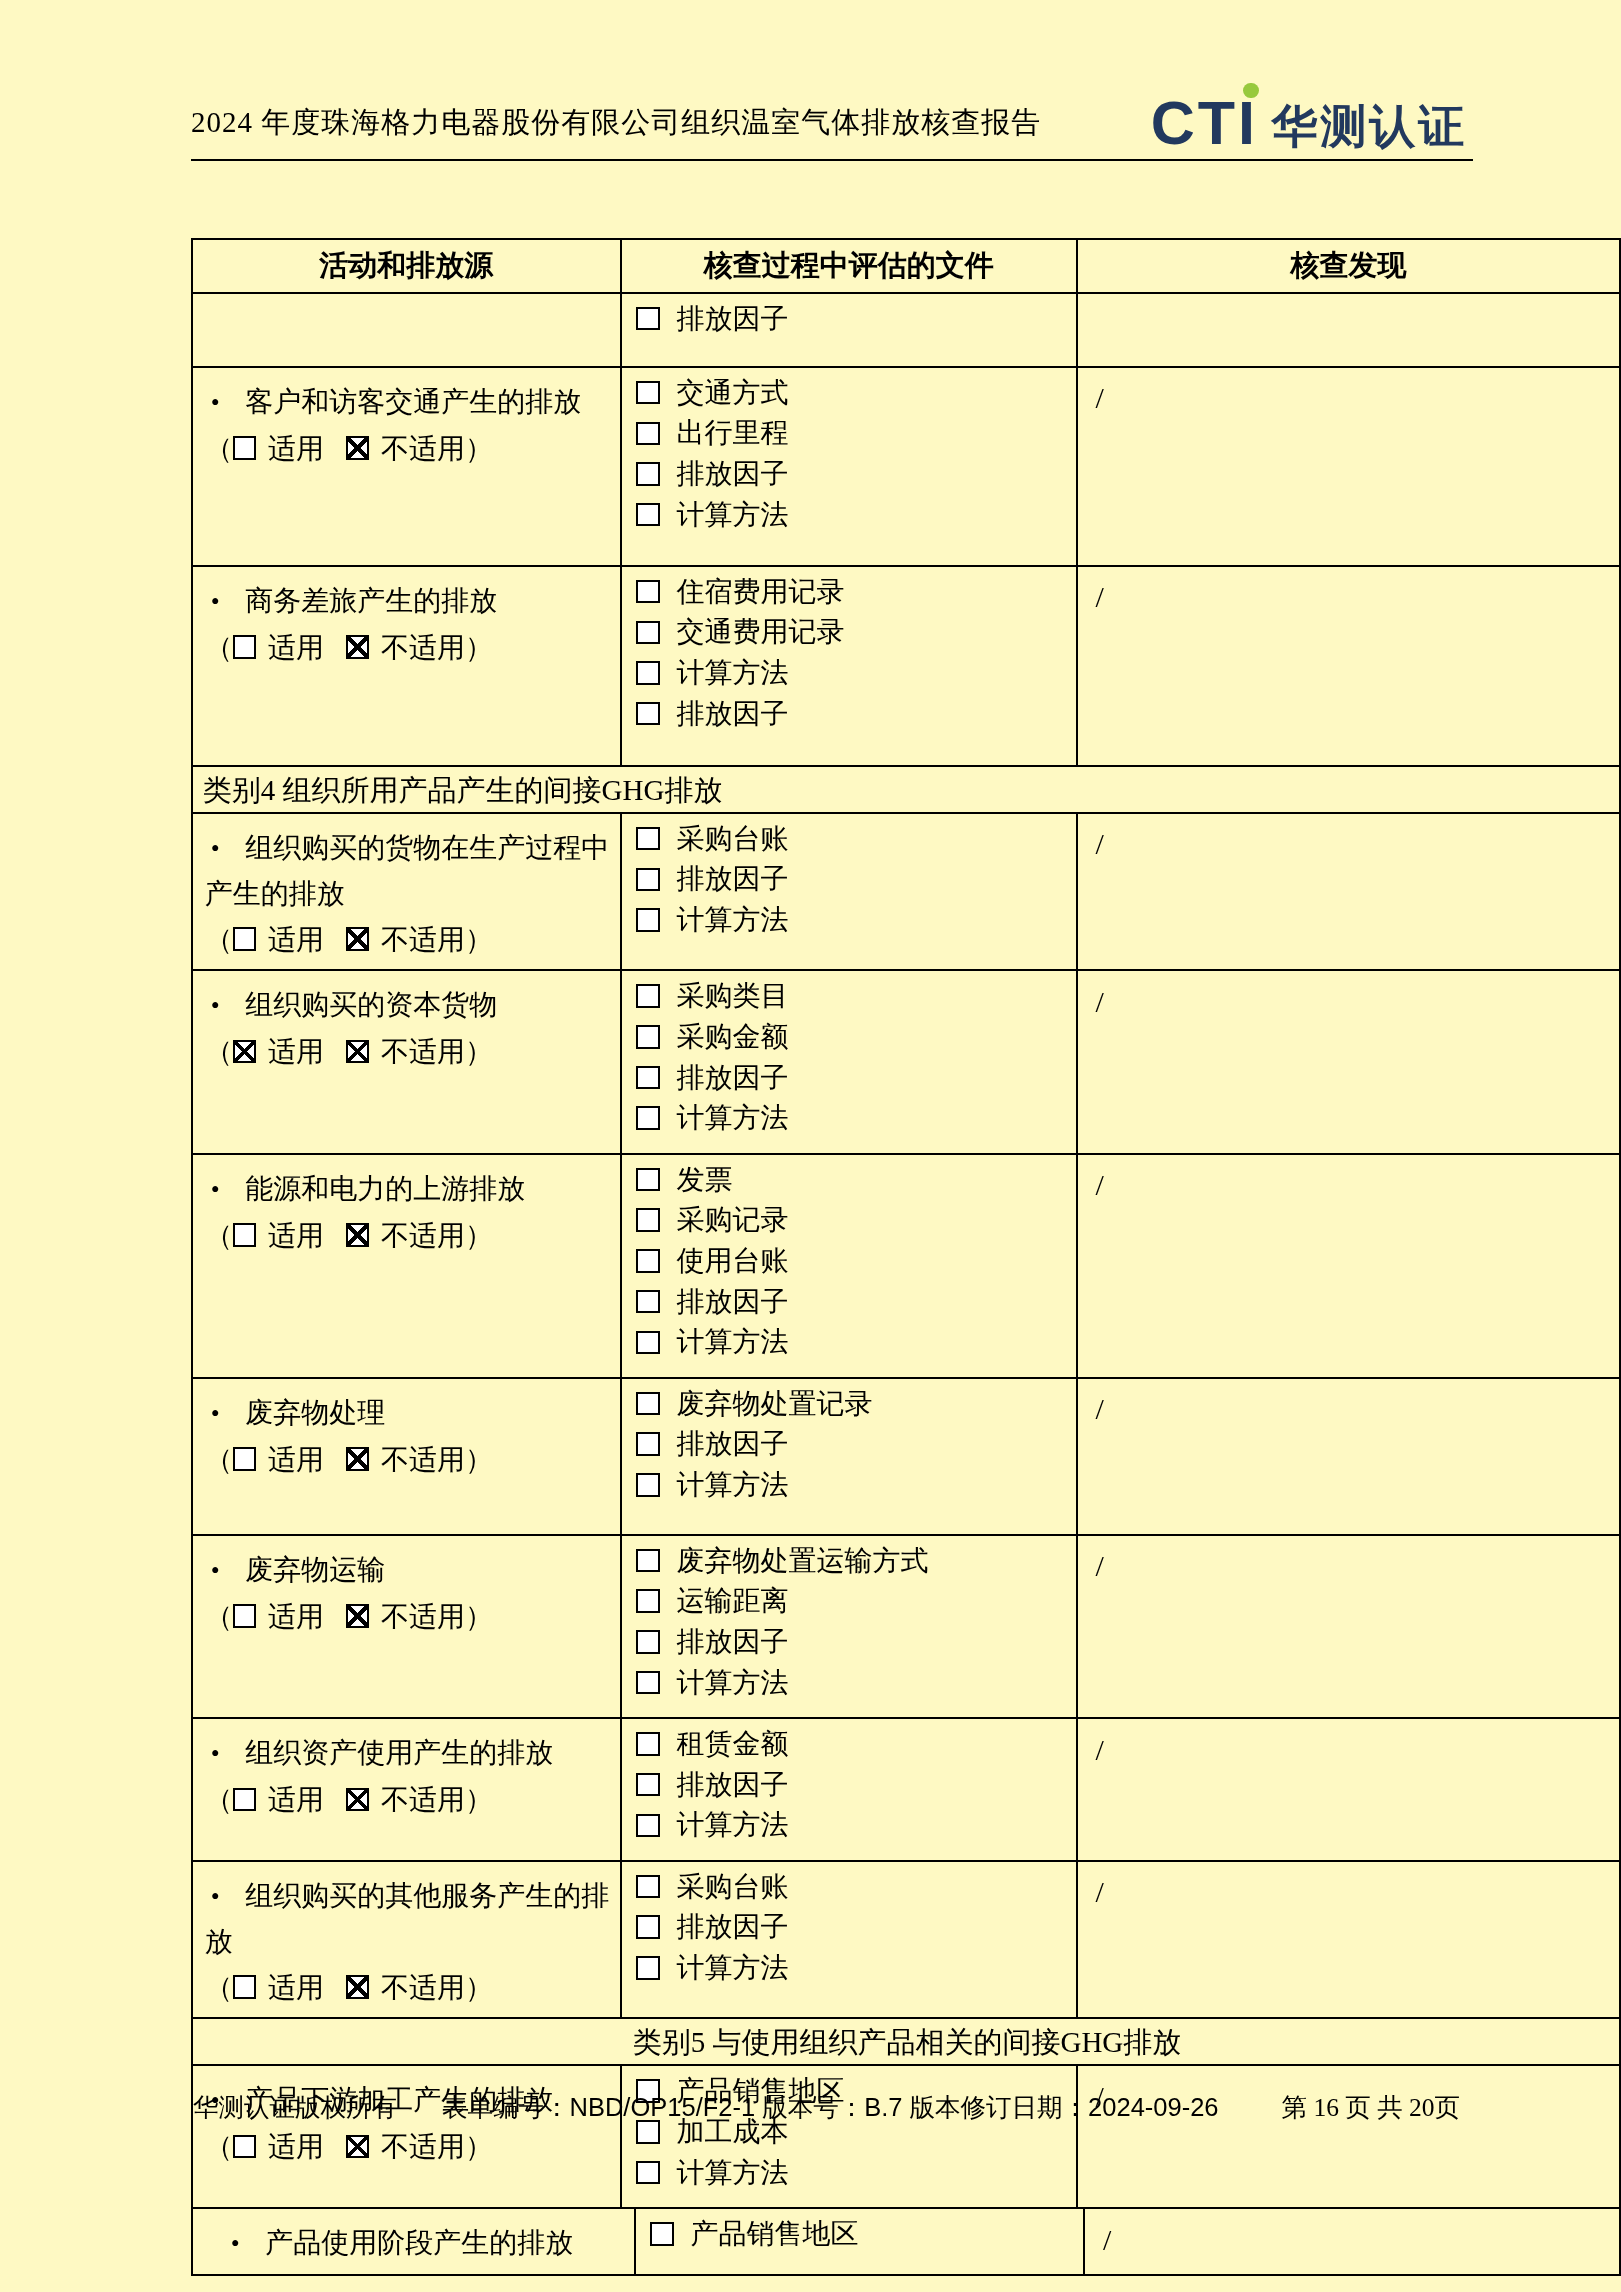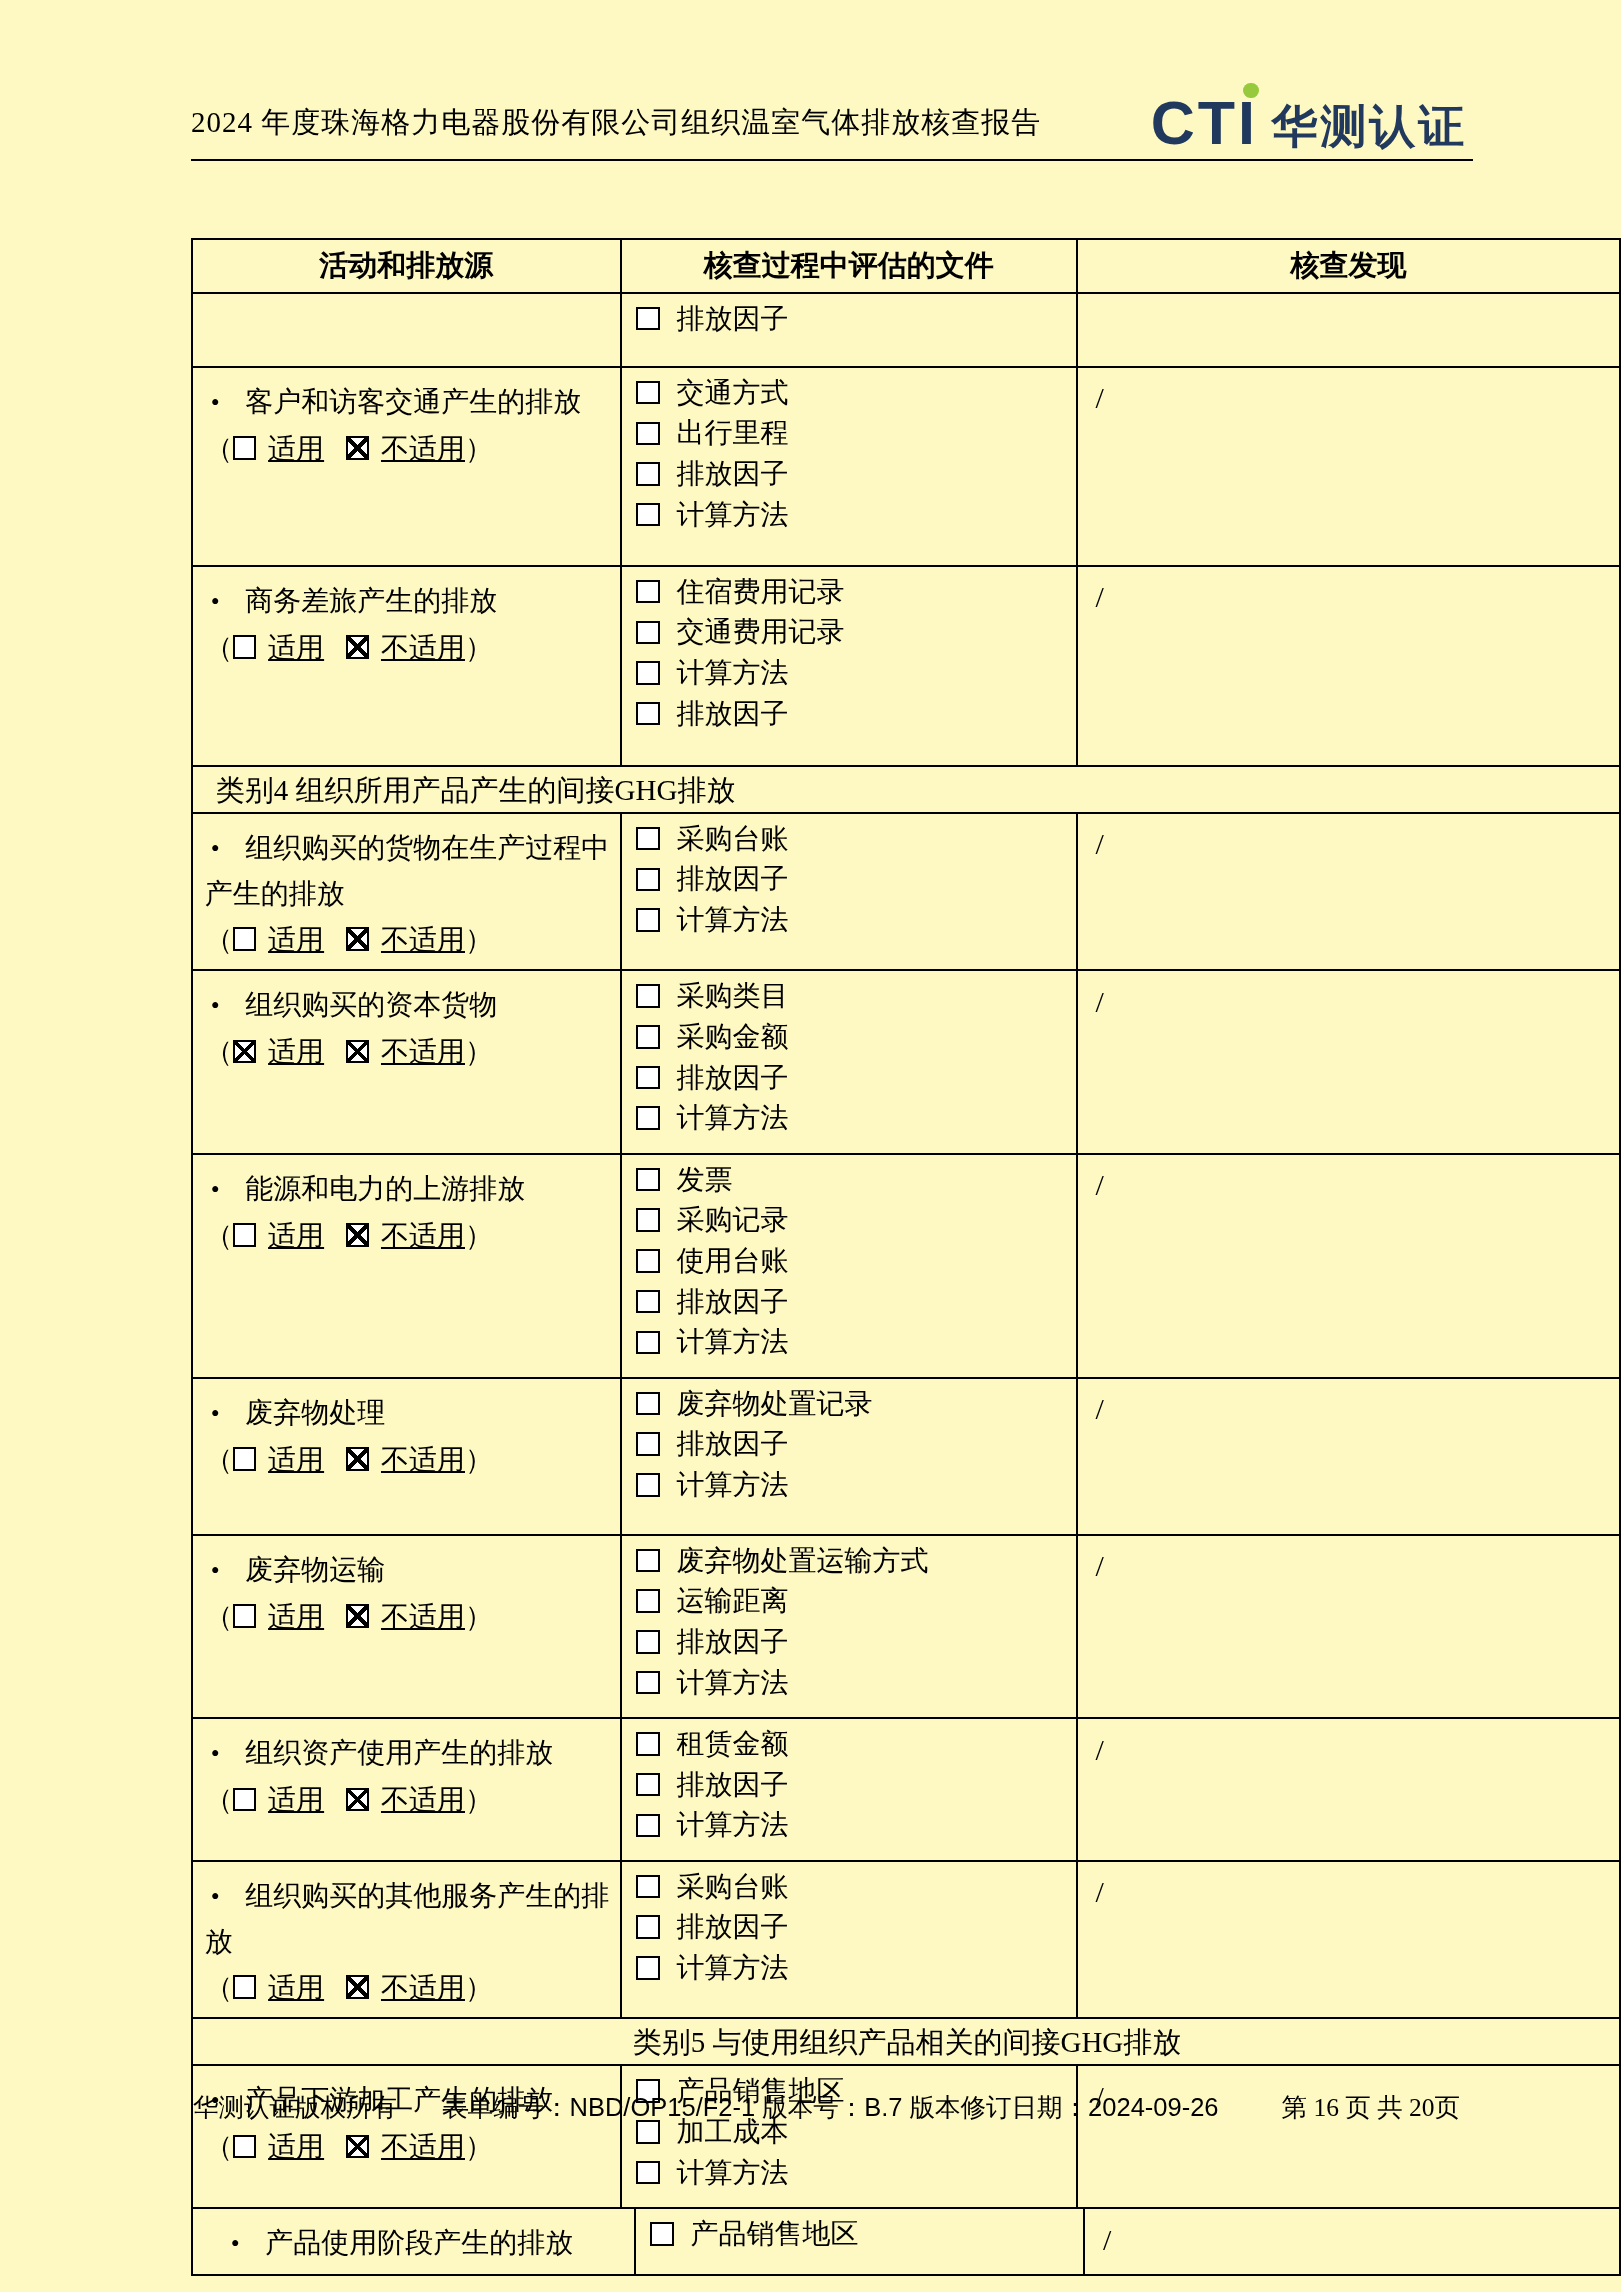--- a/index.html
+++ b/index.html
@@ -45,21 +45,21 @@
   .cell { padding:10.8px 9.8px 7.8px 11.8px; font-size:28px; }
   .c1 { width:30.05%; border-right:2px solid #000; }
   .c2 { width:32.00%; border-right:2px solid #000; padding-left:14.7px; }
   .c3 { width:37.95%; padding-left:17.6px; }
   .hcell { display:flex; align-items:center; justify-content:center;
            font-weight:bold; font-size:29px; padding:5.9px 0; }
   .src { line-height:45px; word-break:break-all; }
   .bullet { display:inline-block; margin:0 25.5px 0 5.9px; font-size:25.5px; }
   .applicability { display:flex; align-items:center; line-height:45px; margin-top:1px; }
   .app-paren { font-size:28px; }
-  .app-label { margin:0 21.6px 0 11.8px;text-decoration:underline; }
+  .app-label { margin:0 21.6px 0 11.8px; }
   .app-label.last { margin-right:0; }
   .cb {
     display:inline-block; flex:none; width:23.5px; height:23.5px; border:2px solid #000;
     background:#fff;
   }
   .doc-item { display:flex; align-items:center; height:28px; margin-bottom:12.7px; }
   .doc-item .cb { margin-right:16.7px; }
   .cb.checked {
     background-image:
       linear-gradient(45deg,  transparent 43%, #000 43%, #000 57%, transparent 57%),
@@ -172,21 +172,21 @@
             </div>
             <div class="doc-item">
               <span class="cb"></span>
               <span>排放因子</span>
             </div>
           </div>
           <div class="cell c3">
             <div class="finding">/</div>
           </div>
         </div>
-        <div class="trow section" style="min-height: 45px; padding-left: 13px;">
+        <div class="trow section" style="min-height: 45px;">
           <div class="section-label">类别4 组织所用产品产生的间接GHG排放</div>
         </div>
         <div class="trow data" style="min-height: 122px;">
           <div class="cell c1">
             <div class="src"><span class="bullet">•</span>组织购买的货物在生产过程中产生的排放</div>
             <div class="applicability">
               <span class="app-paren">（</span>
               <span class="cb"></span>
               <span class="app-label">适用</span>
               <span class="cb checked"></span>

